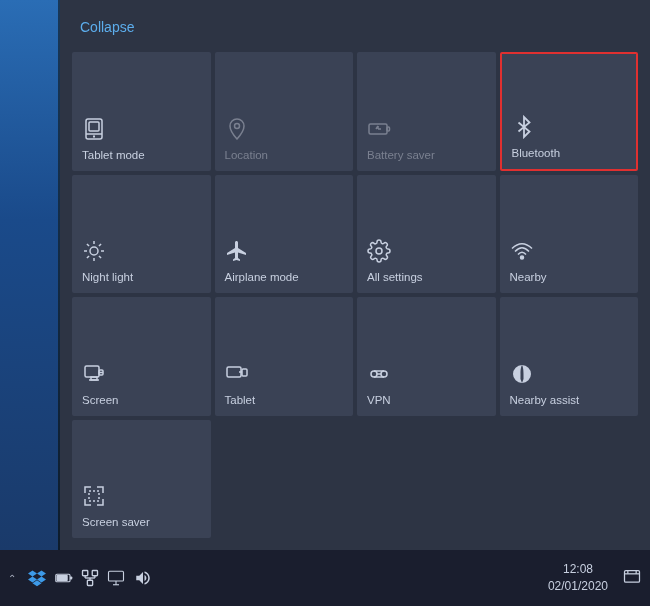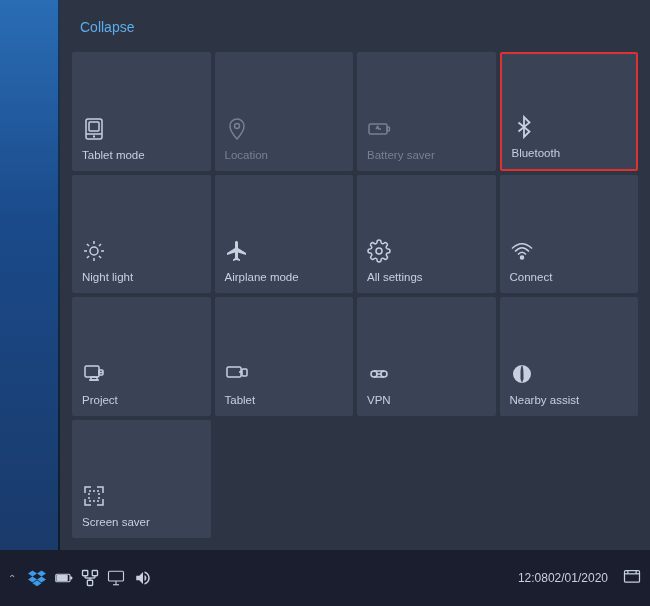--- a/index.html
+++ b/index.html
@@ -118,21 +118,21 @@
     }
 
     .taskbar-right {
       display: flex;
       align-items: center;
       gap: 8px;
     }
 
     .taskbar-clock {
       display: flex;
-      flex-direction: row;
+      flex-direction: column;
       align-items: center;
       color: #c8d0e0;
       font-size: 12px;
       line-height: 1.4;
       margin-left: 4px;
       cursor: pointer;
     }
 
     .chevron-up {
       color: #aab0c0;
@@ -237,34 +237,34 @@
 
     <div class="tile">
       <div class="tile-icon">
         <svg width="24" height="24" viewBox="0 0 24 24" fill="none" stroke="#c8d0e0" stroke-width="1.5">
           <path d="M5 12.5 Q12 5 19 12.5"></path>
           <path d="M8 15.5 Q12 11 16 15.5"></path>
           <path d="M2 9.5 Q12 0 22 9.5"></path>
           <circle cx="12" cy="18.5" r="1.5" fill="#c8d0e0"></circle>
         </svg>
       </div>
-      <div class="tile-label">Connect</div>
+      <div class="tile-label">Nearby</div>
     </div>
 
     <div class="tile">
       <div class="tile-icon">
         <svg width="24" height="24" viewBox="0 0 24 24" fill="none" stroke="#c8d0e0" stroke-width="1.5">
           <rect x="3" y="4" width="14" height="11" rx="1.5"></rect>
           <rect x="9" y="15" width="6" height="3" rx="0"></rect>
           <line x1="7" y1="18" x2="17" y2="18" stroke-width="1.5"></line>
           <rect x="17" y="8" width="4" height="5" rx="1"></rect>
           <line x1="17" y1="10.5" x2="21" y2="10.5"></line>
         </svg>
       </div>
-      <div class="tile-label">Project</div>
+      <div class="tile-label">Screen</div>
     </div>
 
     <div class="tile">
       <div class="tile-icon">
         <svg width="24" height="24" viewBox="0 0 24 24" fill="none" stroke="#c8d0e0" stroke-width="1.5">
           <rect x="2" y="5" width="14" height="10" rx="1.5"></rect>
           <rect x="17" y="7" width="5" height="7" rx="1"></rect>
           <line x1="14" y1="10" x2="17" y2="10"></line>
         </svg>
       </div>

